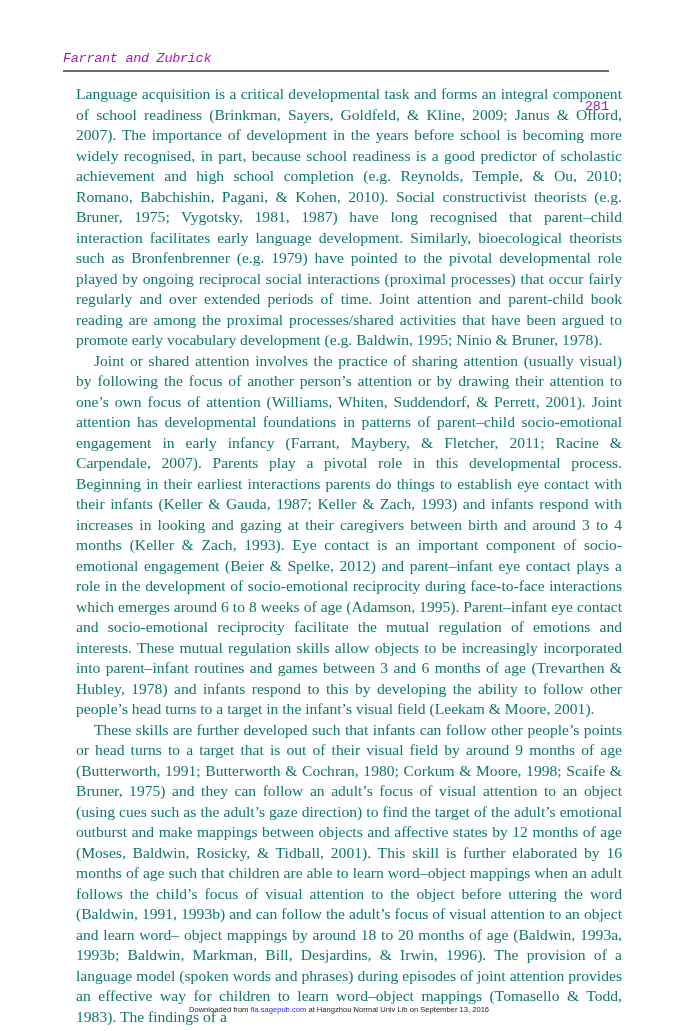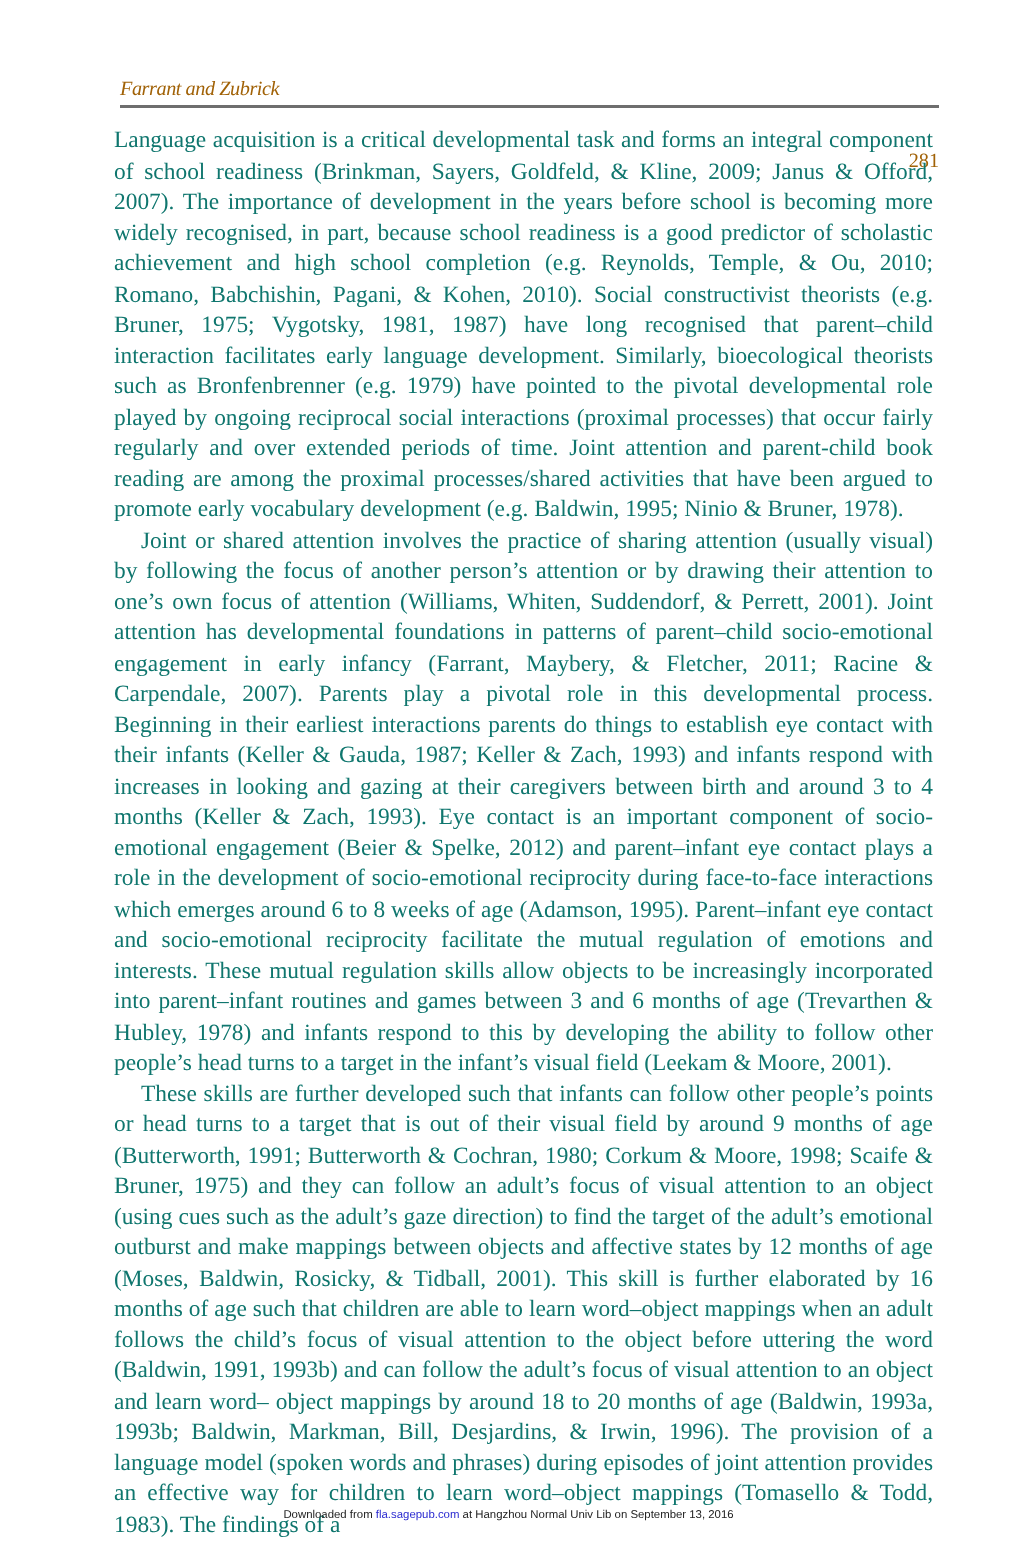--- a/index.html
+++ b/index.html
@@ -8,28 +8,28 @@
     background: #ffffff;
   }
   body {
     width: 687px;
     height: 1031px;
     position: relative;
     overflow: hidden;
   }
   .running-head {
     position: absolute;
-    left: 80px;
+    left: 63px;
     top: 50px;
     width: 546px;
     height: 20px;
     border-bottom: 2px solid #6e6e6e;
-    font-family: Liberation Serif, serif;
+    font-family: Liberation Mono, monospace;
     font-size: 13.5px;
-    color: #a16207;
+    color: #a21caf;
   }
   .running-head .authors {
     position: absolute;
     left: 0;
     top: 1px;
     font-style: italic;
     letter-spacing: -0.3px;
   }
   .running-head .page-num {
     position: absolute;

